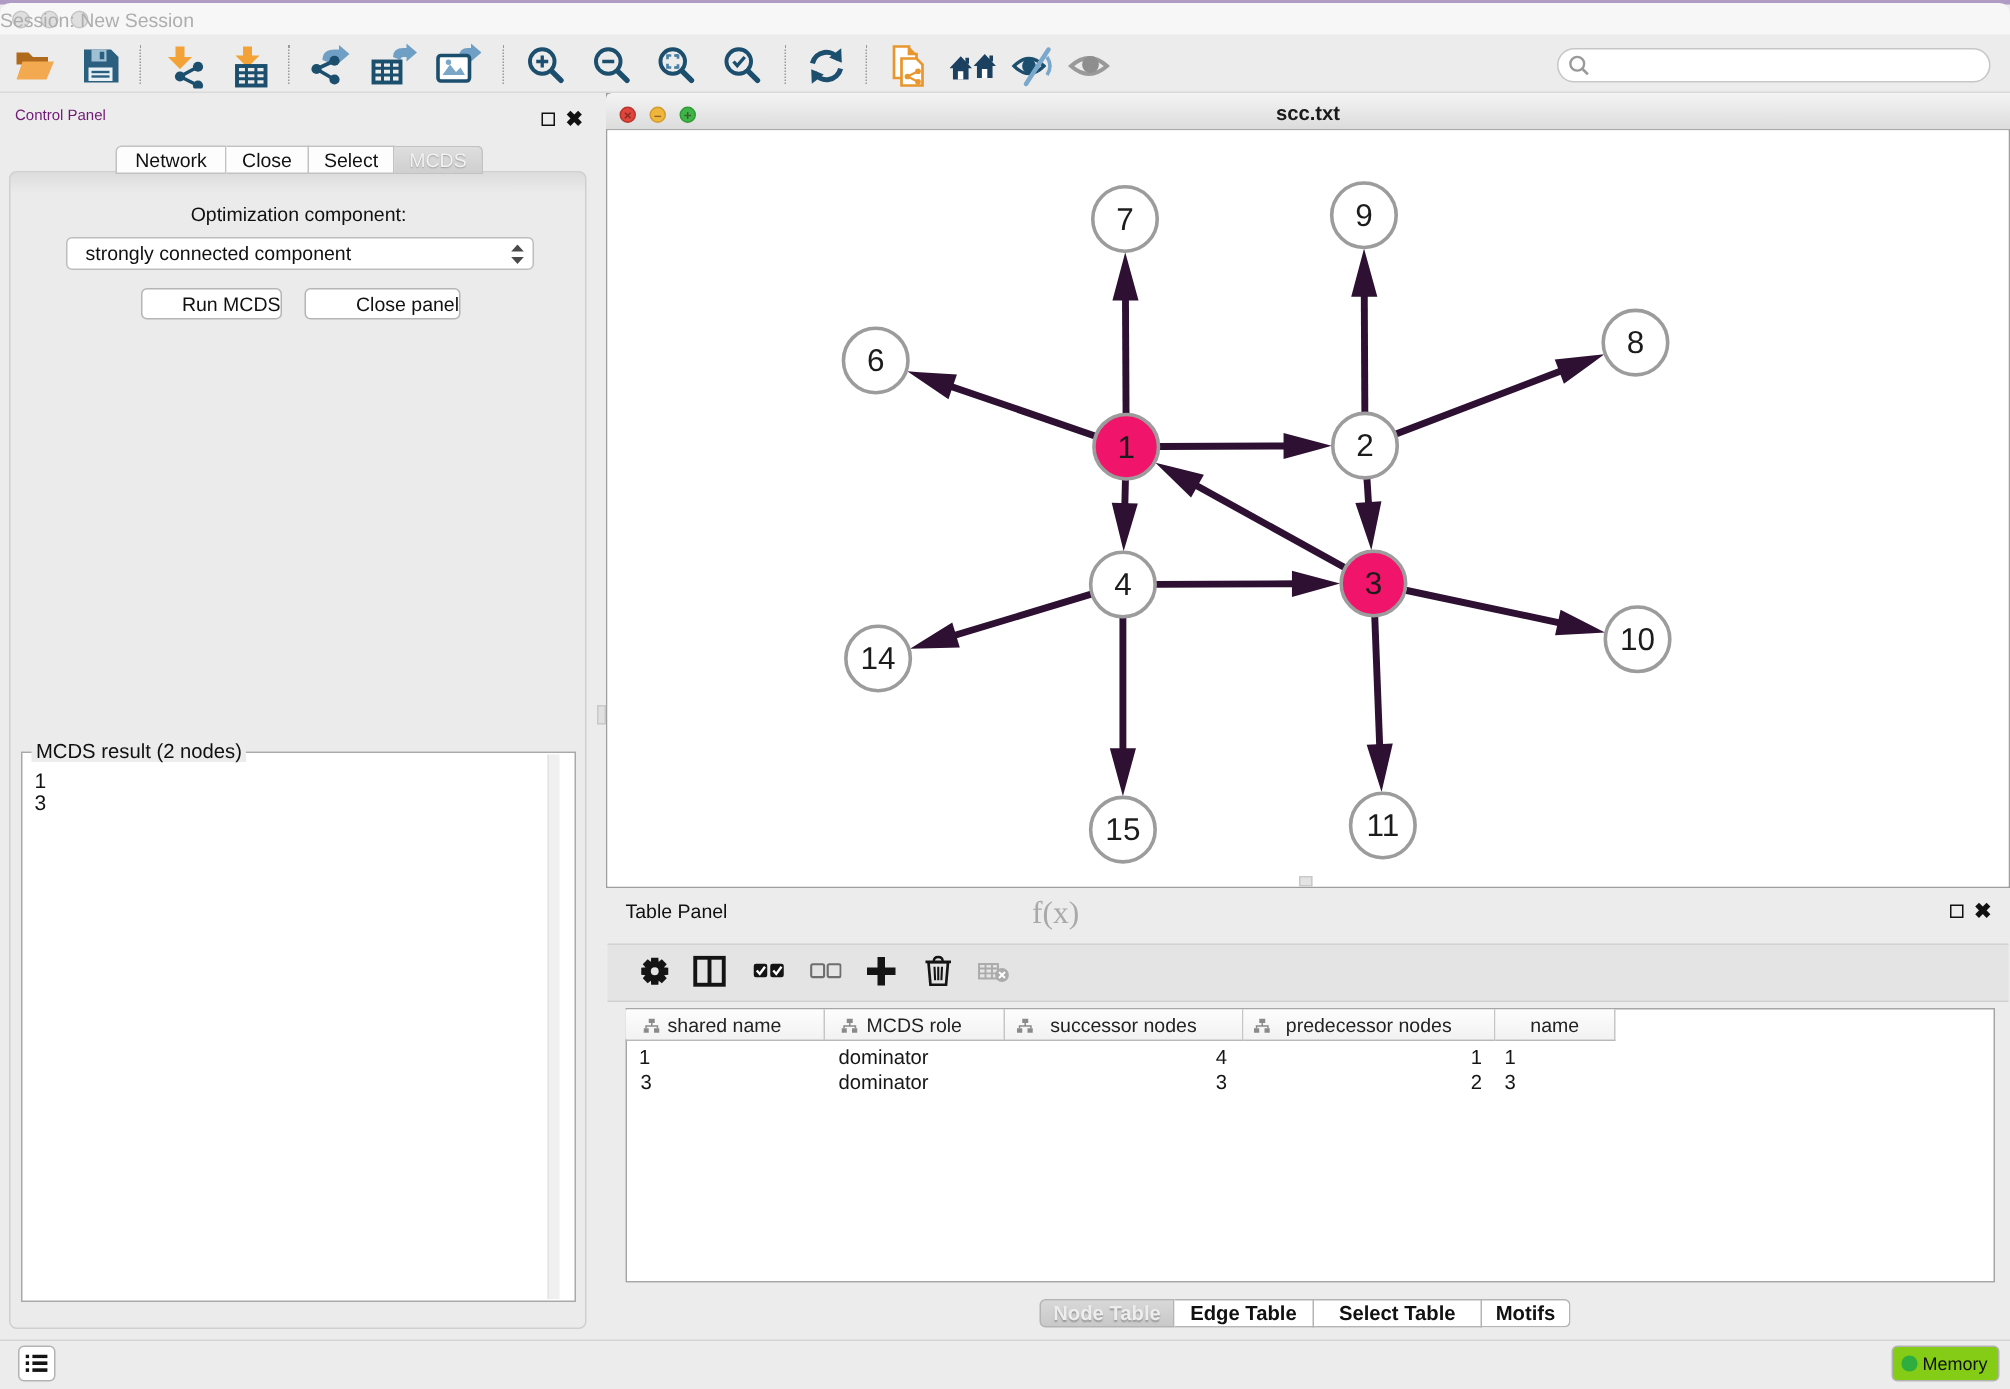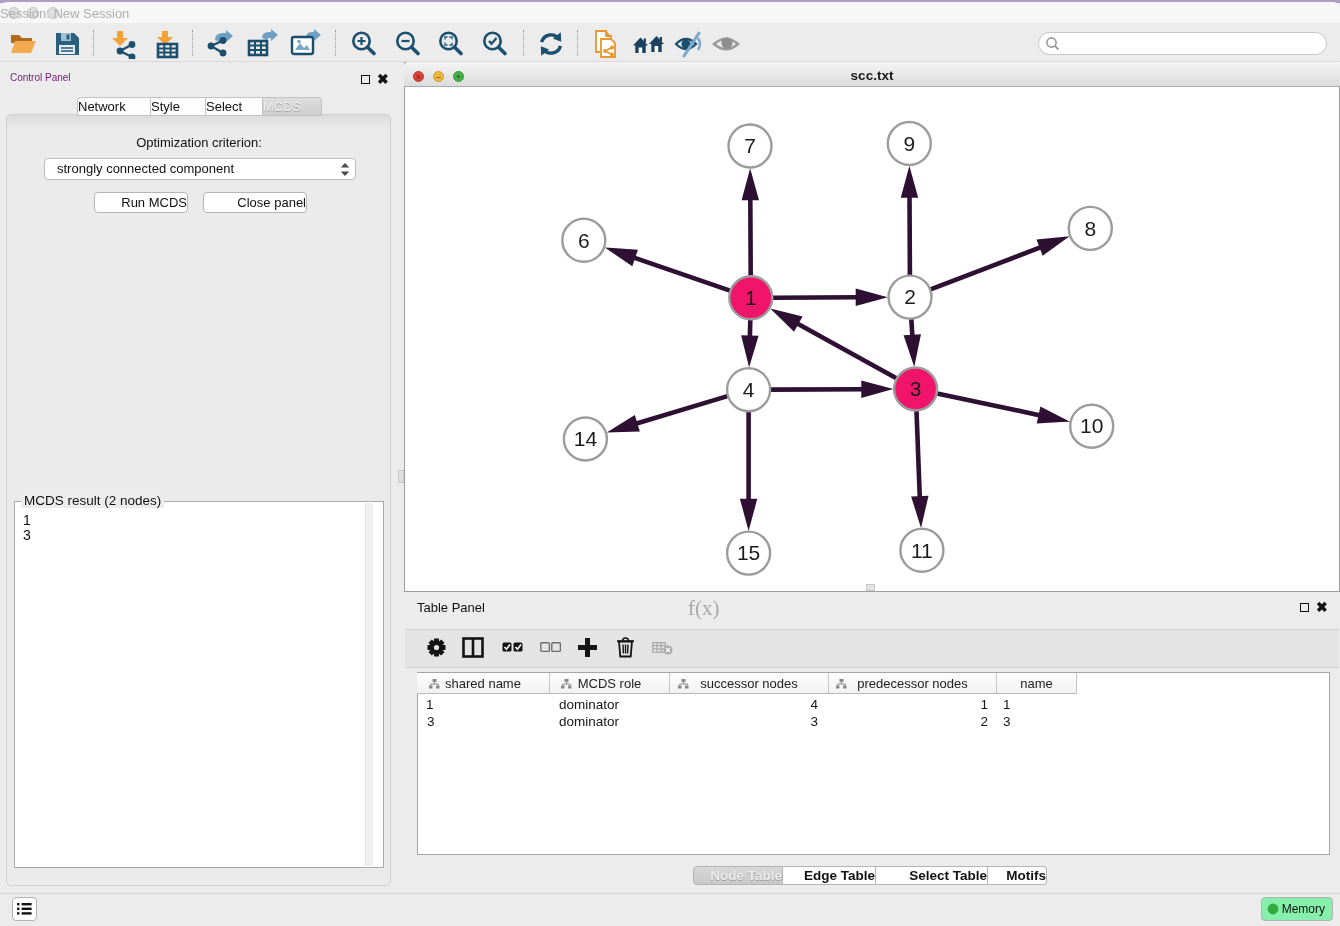--- a/index.html
+++ b/index.html
@@ -12,21 +12,21 @@
 #wintitle{top:6px;left:0;width:1340px;text-align:left;font-size:13px;color:#aeaeae}
 #toolbar{left:0;top:23px;width:1340px;height:39px;background:#ececec;border-bottom:1px solid #d9d9d9}
 .sep{top:30px;height:26px;width:0;border-left:1px dotted #999}
 .ticon{top:29px}
 #search{z-index:2;left:1038px;top:32px;width:289px;height:23px;background:#fff;border:1px solid #c7c7c7;border-radius:12px}
 
 #cp-title{left:10px;top:72px;font-size:10px;color:#701a75}
 .sq{width:9px;height:9px;border:1.5px solid #111}
 .bx{font-size:14px;font-weight:bold;color:#111}
 #cp-panel{left:6px;top:114px;width:385px;height:772px;background:#ebebeb;border:1px solid #cfcfcf;border-radius:5px;background:linear-gradient(#dcdcdc,#ebebeb 14px)}
-.tab{top:97px;height:19px;border:1px solid #c2c2c2;background:#fdfdfd;font-size:13px;line-height:18px;color:#111}
+.tab{top:97px;height:19px;border:1px solid #c2c2c2;background:#fdfdfd;font-size:13px;text-align:center;line-height:18px;color:#111}
 .tabsel{background:linear-gradient(#dedede,#cfcfcf);color:#f2f2f2;text-shadow:0 1px 1px #9c9c9c}
 #optlabel{left:0;top:135px;width:398px;text-align:center;font-size:13px;color:#111}
 #dropdown{left:44px;top:158px;width:312px;height:22px;background:#fff;border:1px solid #bdbdbd;border-radius:4px;font-size:13px;line-height:20px;padding-left:12px;color:#111}
 .btn{height:21px;background:#fff;border:1px solid #b5b5b5;border-radius:4px;font-size:13px;text-align:right;line-height:19px;color:#111;top:192px}
 #fieldset{left:14px;top:501px;width:370px;height:367px;border:1px solid #a9a9a9;background:#fff}
 #legend{left:21px;top:493px;background:#ececec;padding:0 3px;font-size:13.5px;color:#111}
 #mcdsvals{left:23px;top:512.5px;font-size:14px;color:#111;line-height:15.8px}
 #scrollstrip{left:365px;top:503px;width:8px;height:363px;background:#f0f0f0;border-left:1px solid #e2e2e2}
 
 #vsplit-handle{left:398px;top:470px;width:6px;height:13px;background:#e0e0e0;border:1px solid #c9c9c9}
@@ -36,25 +36,25 @@
 .mac{width:11px;height:11px;border-radius:50%;top:71px;font-size:9px;font-weight:bold;text-align:center;line-height:11px;color:rgba(60,30,20,.55)}
 #scclabel{left:404px;top:68px;width:936px;text-align:center;font-size:13.5px;font-weight:bold;color:#1a1a1a}
 #canvas{left:405px;top:87px;width:934px;height:504px;background:#fff}
 #bot-handle{left:866px;top:584px;width:9px;height:7px;background:#e3e3e3;border:1px solid #c9c9c9}
 
 #tp-title{left:417px;top:600px;font-size:13px;color:#111}
 #tp-toolbar{left:405px;top:629px;width:934px;height:39px;background:#e4e4e4;border-top:1px solid #d2d2d2;border-bottom:1px solid #d2d2d2}
 #tablebox{left:417px;top:672px;width:913px;height:183px;background:#fff;border:1px solid #a6a6a6}
 .hcell{top:673px;height:21px;background:linear-gradient(#fdfdfd,#f2f2f2);border-right:1px solid #c6c6c6;border-bottom:1px solid #b9b9b9;font-size:13px;color:#222;text-align:center;line-height:21px}
 .trow{font-size:13.5px;color:#161616;height:17px;line-height:17px}
-.btab{top:866px;height:19px;background:#fff;border:1px solid #b4b4b4;font-size:13.5px;font-weight:bold;text-align:right;line-height:18px;color:#111}
+.btab{top:866px;height:19px;background:#fff;border:1px solid #b4b4b4;font-size:13.5px;font-weight:bold;text-align:center;line-height:18px;color:#111}
 
 #statusbar{left:0;top:893px;width:1340px;height:33px;background:#ececec;border-top:1px solid #d4d4d4}
 #listbtn{left:12px;top:897px;width:25px;height:24px;background:#fff;border:1px solid #b3b3b3;border-radius:4px}
-#membtn{left:1261px;top:897px;width:72px;height:24px;background:#86efac;border:1px solid #b3b3b3;border-radius:4px;font-size:12px;line-height:22px;color:#111;text-align:right;padding-right:7px}
+#membtn{left:1261px;top:897px;width:72px;height:24px;background:#84cc16;border:1px solid #b3b3b3;border-radius:4px;font-size:12px;line-height:22px;color:#111;text-align:right;padding-right:7px}
 .btab.tabsel{background:linear-gradient(#d8d8d8,#c9c9c9);color:#ededed;text-shadow:0 1px 1px #999;font-weight:bold}
 </style></head><body>
 
 <div class="abs" id="purple"></div>
 <div class="abs" id="titlebar"></div>
 <div class="abs tl" style="left:8px"></div>
 <div class="abs tl" style="left:27px"></div>
 <div class="abs tl" style="left:47px"></div>
 <div class="abs" id="wintitle">Session: New Session</div>
 <div class="abs" id="toolbar"></div>
@@ -181,24 +181,24 @@
  <circle cx="6.5" cy="6.5" r="4.6" stroke="#9a9a9a" stroke-width="1.6" fill="none"></circle>
  <line x1="10" y1="10" x2="13.6" y2="13.6" stroke="#9a9a9a" stroke-width="1.8"></line>
 </svg>
 <div class="abs" id="search"></div>
 
 <div class="abs" id="cp-title">Control Panel</div>
 <div class="abs sq" style="left:361px;top:75px"></div>
 <div class="abs bx" style="left:377px;top:71px">✖</div>
 <div class="abs" id="cp-panel"></div>
 <div class="abs tab" style="left:77px;width:74px;border-radius:4px 0 0 0">Network</div>
-<div class="abs tab" style="left:151px;width:55px;border-left:none">Style</div>
+<div class="abs tab" style="left:151px;width:55px;border-left:none">Close</div>
 <div class="abs tab" style="left:206px;width:57px;border-left:none">Select</div>
 <div class="abs tab tabsel" style="left:263px;width:59px;border-left:none;border-radius:0 4px 0 0">MCDS</div>
-<div class="abs" id="optlabel">Optimization criterion:</div>
+<div class="abs" id="optlabel">Optimization component:</div>
 <div class="abs" id="dropdown">strongly connected component</div>
 <svg class="abs" style="left:340px;top:163px" width="10" height="13" viewBox="0 0 10 13">
  <path d="M5 0 L9.2 4.6 H0.8 Z" fill="#4a4a4a"></path>
     <path d="M5 13 L0.8 8.4 h8.4 Z" fill="#4a4a4a"></path>
 </svg>
 <div class="abs btn" style="left:94px;width:94px">Run MCDS</div>
 <div class="abs btn" style="left:203px;width:104px">Close panel</div>
 <div class="abs" id="fieldset"></div>
 <div class="abs" id="scrollstrip"></div>
 <div class="abs" id="legend">MCDS result (2 nodes)</div>

